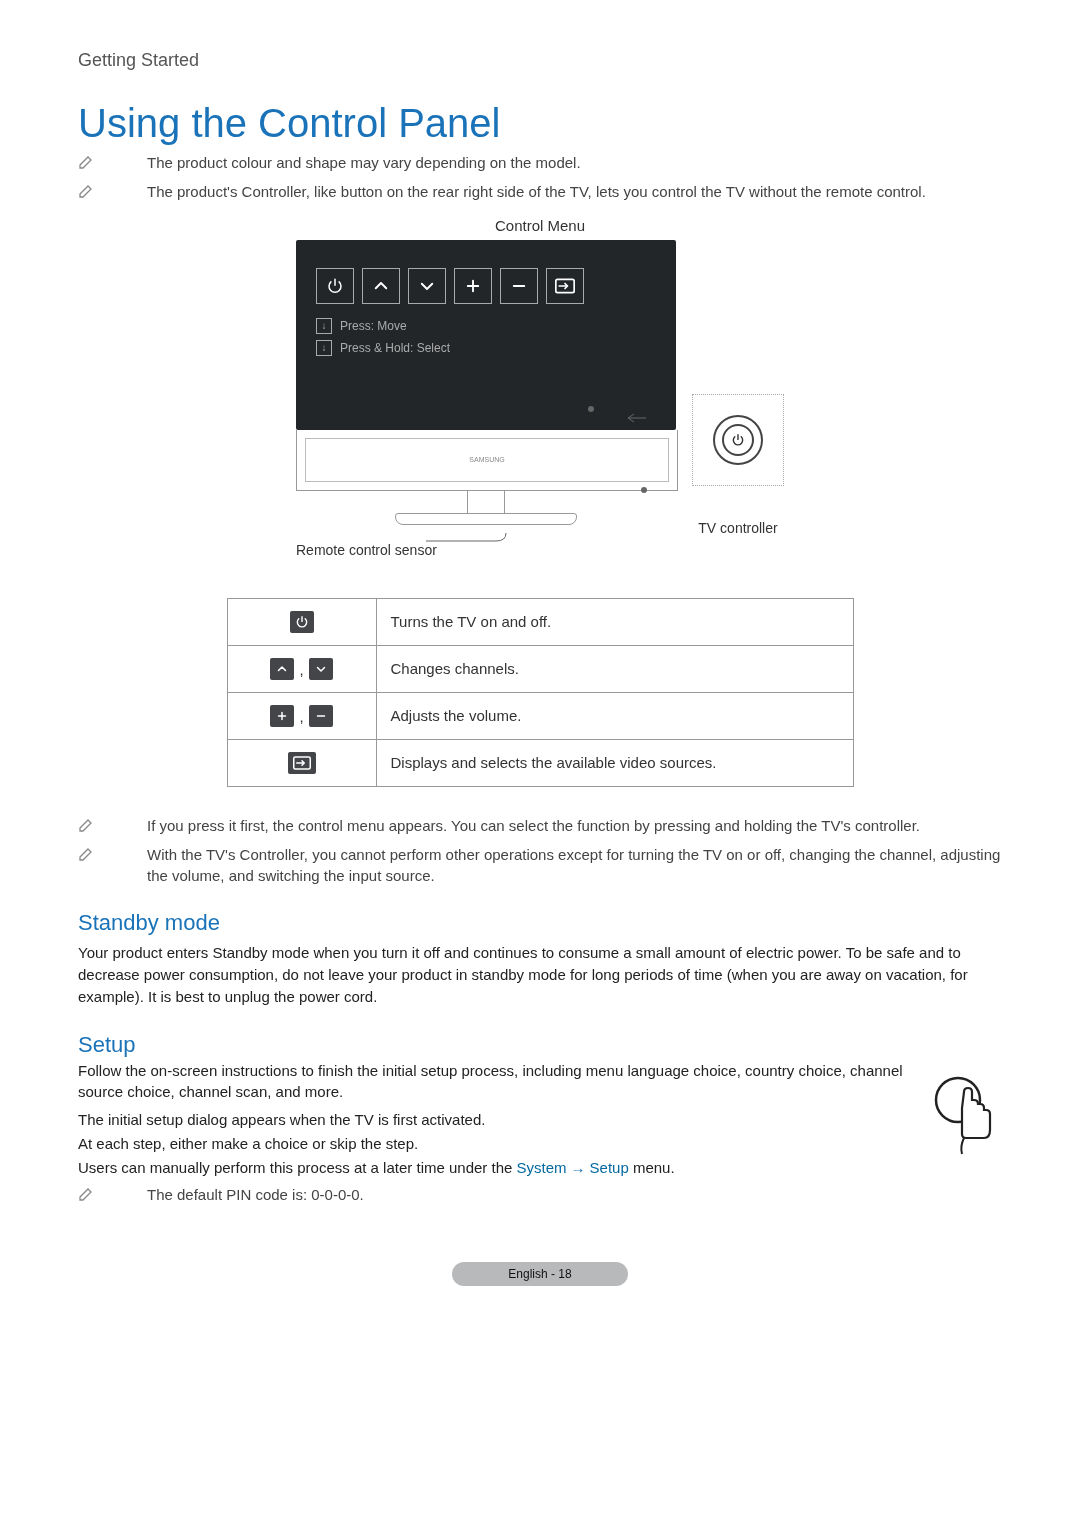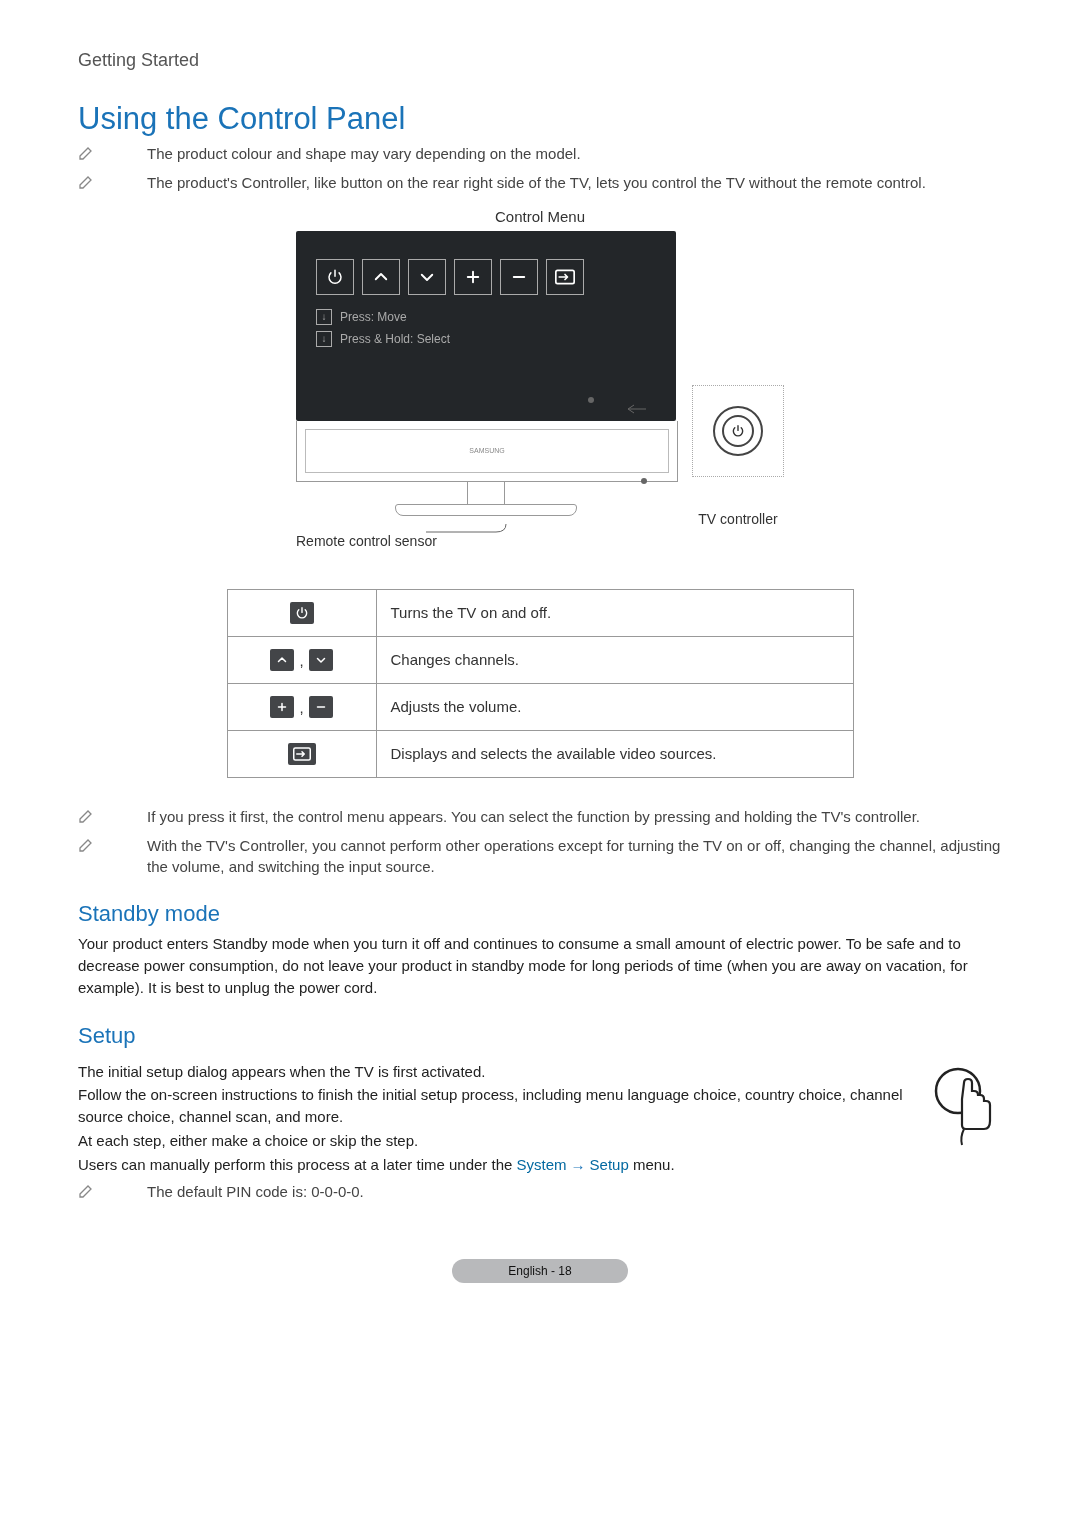--- a/index.html
+++ b/index.html
@@ -12,21 +12,21 @@
   }
   .page {
     padding: 50px 78px 30px 78px;
   }
   .breadcrumb {
     font-size: 18px;
     color: #555;
     margin-bottom: 30px;
   }
   h1.title {
-    font-size: 31px;
+    font-size: 40px;
     font-weight: 400;
     color: #1a73b8;
     margin: 0 0 6px 0;
   }
   .note-list {
     margin: 4px 0 14px 0;
   }
   .note-item {
     display: flex;
     align-items: flex-start;
@@ -368,22 +368,22 @@
       <span class="note-text">With the TV's Controller, you cannot perform other operations except for turning the TV on or off, changing the channel, adjusting the volume, and switching the input source.</span>
     </div>
   </div>
 
   <h2 class="section">Standby mode</h2>
   <p class="body">Your product enters Standby mode when you turn it off and continues to consume a small amount of electric power. To be safe and to decrease power consumption, do not leave your product in standby mode for long periods of time (when you are away on vacation, for example). It is best to unplug the power cord.</p>
 
   <h2 class="section">Setup</h2>
   <div class="setup-wrap">
     <div class="setup-text">
+      <p class="body" style="margin-top:-4px">Follow the on-screen instructions to finish the initial setup process, including menu language choice, country choice, channel source choice, channel scan, and more.</p>
       <p class="body">The initial setup dialog appears when the TV is first activated.</p>
-      <p class="body" style="margin-top:-4px">Follow the on-screen instructions to finish the initial setup process, including menu language choice, country choice, channel source choice, channel scan, and more.</p>
       <p class="body" style="margin-top:-4px">At each step, either make a choice or skip the step.</p>
       <p class="body" style="margin-top:-4px">
         <span>Users can manually perform this process at a later time under the </span><span class="link-blue">System</span><span class="arrow-sep">→</span><span class="link-blue">Setup</span><span> menu.</span>
       </p>
       <div class="note-item">
         <svg class="pencil-icon" viewBox="0 0 16 16">
             <path d="M2 11 L10 3 L13 6 L5 14 L2 14 Z" fill="none" stroke="#888" stroke-width="1.3"></path>
           </svg>
         <span class="note-text">The default PIN code is: 0-0-0-0.</span>
       </div>

